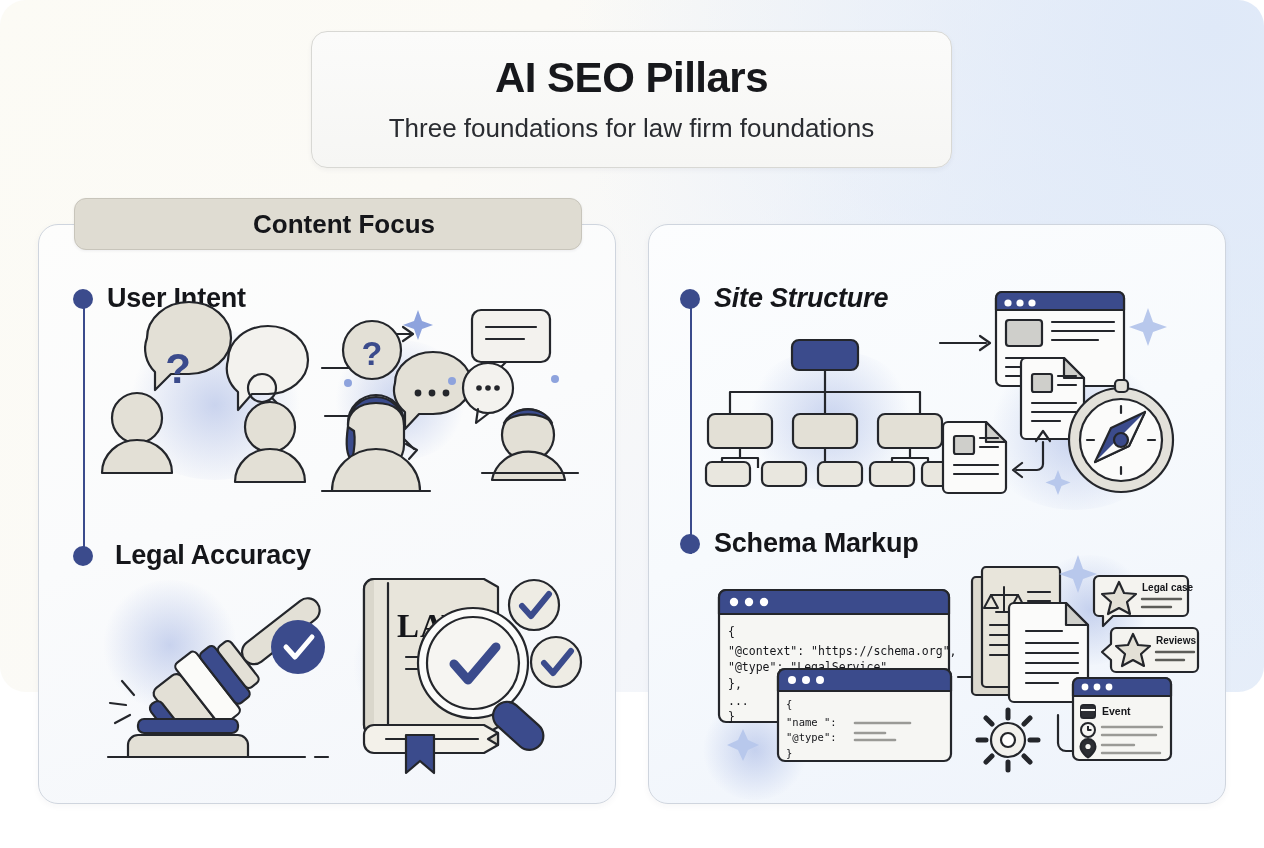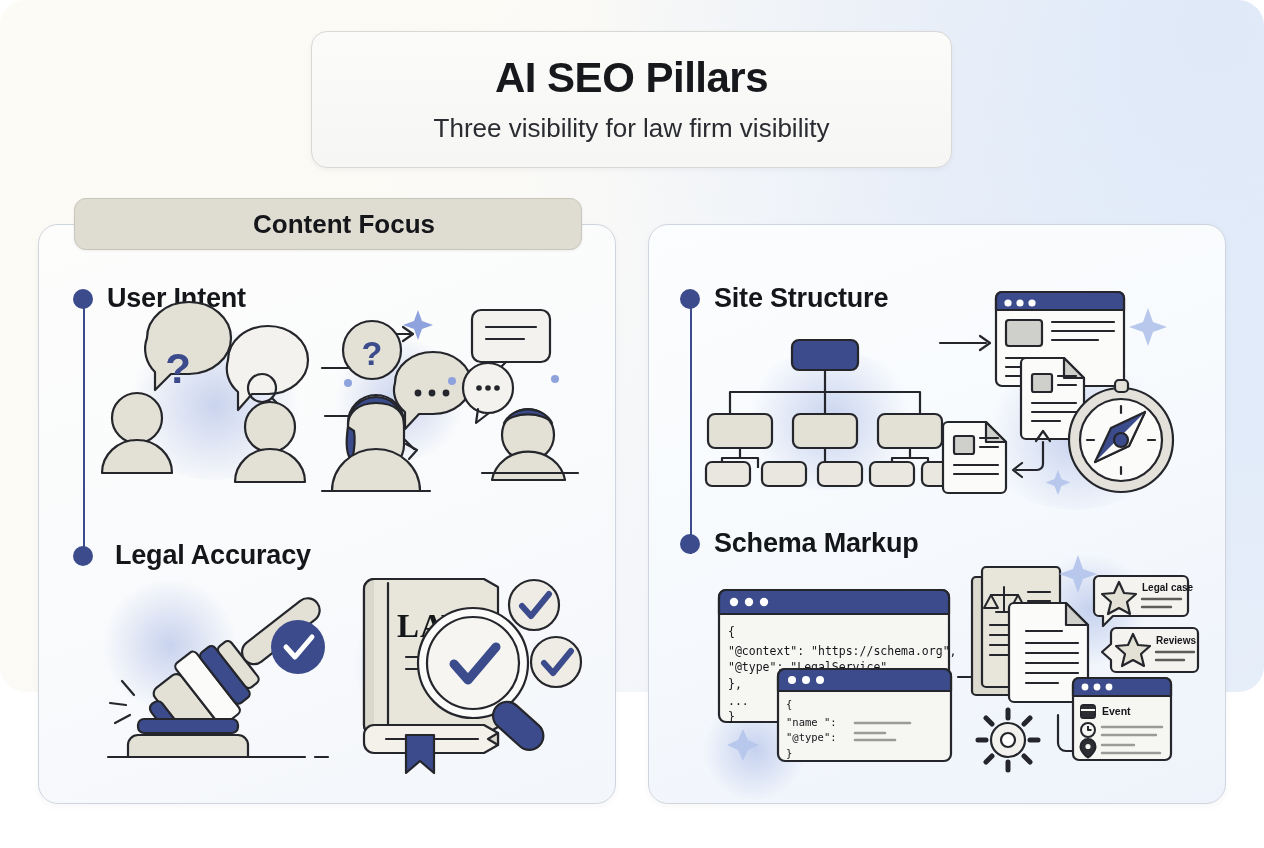--- a/index.html
+++ b/index.html
@@ -92,21 +92,21 @@
   
   .code-txt { font-family: "DejaVu Sans Mono", monospace; }
 </style>
 </head>
 <body>
 
 <div class="canvas">
 
   <div class="title-card">
     <div class="title-main">AI SEO Pillars</div>
-    <div class="title-sub">Three visibility for law firm visibility</div>
+    <div class="title-sub">Three foundations for law firm foundations</div>
   </div>
 
   <div class="panel panel-left"></div>
   <div class="panel panel-right"></div>
 
   <div class="panel-header header-left">
     <span>Content Focus</span>
   </div>
 
   <div class="connector" style="left:83px; top:296px; height:258px;"></div>
@@ -279,21 +279,21 @@
           <path d="M164 41 l9 10 l18 -22" stroke="#3b4b8c" stroke-width="6"></path>
         </g>
         <g>
           <circle cx="198" cy="97" r="25" fill="#eeece4"></circle>
           <path d="M186 98 l9 10 l18 -22" stroke="#3b4b8c" stroke-width="6"></path>
         </g>
       </g>
     </svg>
   </div>
 
-  <div class="sec-head" style="left:680px; top:283px;">
+  <div class="sec-head" style="left:680px; top:283px;font-style:italic;">
     <span class="dot"></span>
     <span class="sec-label">Site Structure</span>
   </div>
 
   <div class="glow" style="left:740px; top:350px; width:180px; height:140px;"></div>
   <div class="glow" style="left:980px; top:360px; width:190px; height:150px;"></div>
 
   <div class="illo" style="left:706px; top:338px;">
     <svg width="245" height="150" viewBox="0 0 245 150">
       <g fill="none" stroke="#24262b" stroke-width="2.2" stroke-linejoin="round">

